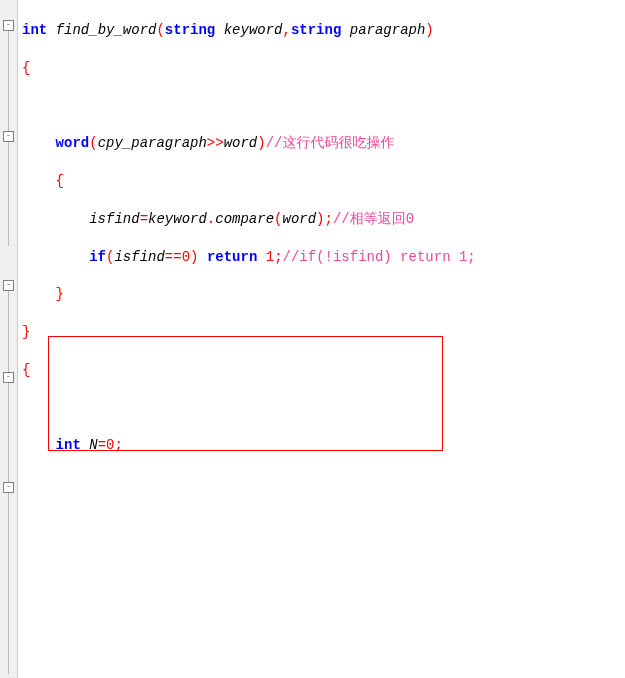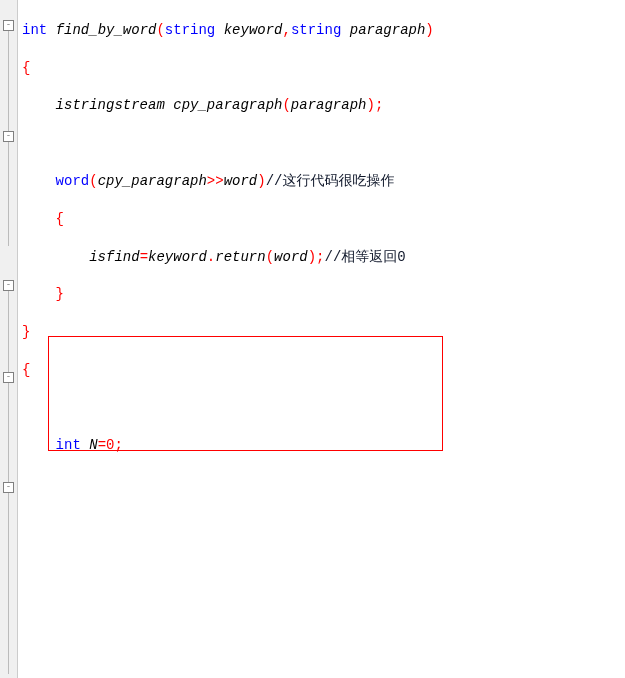--- a/index.html
+++ b/index.html
@@ -38,23 +38,23 @@
   position: absolute;
   left: 8px;
   width: 0;
   border-left: 1px solid #bbb;
 }
 .code {
   margin-left: 18px;
   padding: 2px 0 0 4px;
   white-space: pre;
 }
-.kw { color: #0000FF; font-weight: normal; }
+.kw { color: #0000FF; font-weight: bold; }
 .num { color: #FF0000; }
-.commentblue { color: #0f172a; }
+.commentblue { color: #ec4899; }
 .op { color: #FF0000; }
 .id { color: #000; font-style: italic; }
 .highlight-box {
   position: absolute;
   border: 1px solid #FF0000;
   pointer-events: none;
 }
 .line { min-height: 1.35em; }
 </style>
 </head>
@@ -66,25 +66,25 @@
   <div class="fold" style="top:131px">-</div>
   <div class="fold" style="top:280px">-</div>
   <div class="vline" style="top:291px;height:383px"></div>
   <div class="fold" style="top:372px">-</div>
   <div class="fold" style="top:482px">-</div>
 </div>
 
 <div class="code">
 <div class="line"><span class="kw">int</span> <span class="id">find_by_word</span><span class="op">(</span><span class="kw">string</span> <span class="id">keyword</span><span class="op">,</span><span class="kw">string</span> <span class="id">paragraph</span><span class="op">)</span></div>
 <div class="line"><span class="op">{</span></div>
-<div class="line">    <span class="id">istringstream</span> <span class="id">cpy_paragraph</span><span class="op">(</span><span class="id">paragraph</span><span class="op">);</span></div>
 <div class="line"></div>
 <div class="line">    <span class="kw">word</span><span class="op">(</span><span class="id">cpy_paragraph</span><span class="op">&gt;&gt;</span><span class="id">word</span><span class="op">)</span><span class="commentblue">//这行代码很吃操作</span></div>
 <div class="line">    <span class="op">{</span></div>
-<div class="line">        <span class="id">isfind</span><span class="op">=</span><span class="id">keyword</span><span class="op">.</span><span class="id">return</span><span class="op">(</span><span class="id">word</span><span class="op">);</span><span class="commentblue">//相等返回0</span></div>
+<div class="line">        <span class="id">isfind</span><span class="op">=</span><span class="id">keyword</span><span class="op">.</span><span class="id">compare</span><span class="op">(</span><span class="id">word</span><span class="op">);</span><span class="commentblue">//相等返回0</span></div>
+<div class="line">        <span class="kw">if</span><span class="op">(</span><span class="id">isfind</span><span class="op">==</span><span class="num">0</span><span class="op">)</span> <span class="kw">return</span> <span class="num">1</span><span class="op">;</span><span class="commentblue">//if(!isfind) return 1;</span></div>
 <div class="line">    <span class="op">}</span></div>
 <div class="line"><span class="op">}</span></div>
 <div class="line"><span class="op">{</span></div>
 <div class="line"></div>
 <div class="line">    <span class="kw">int</span> <span class="id">N</span><span class="op">=</span><span class="num">0</span><span class="op">;</span></div>
 
 
 
 
 

